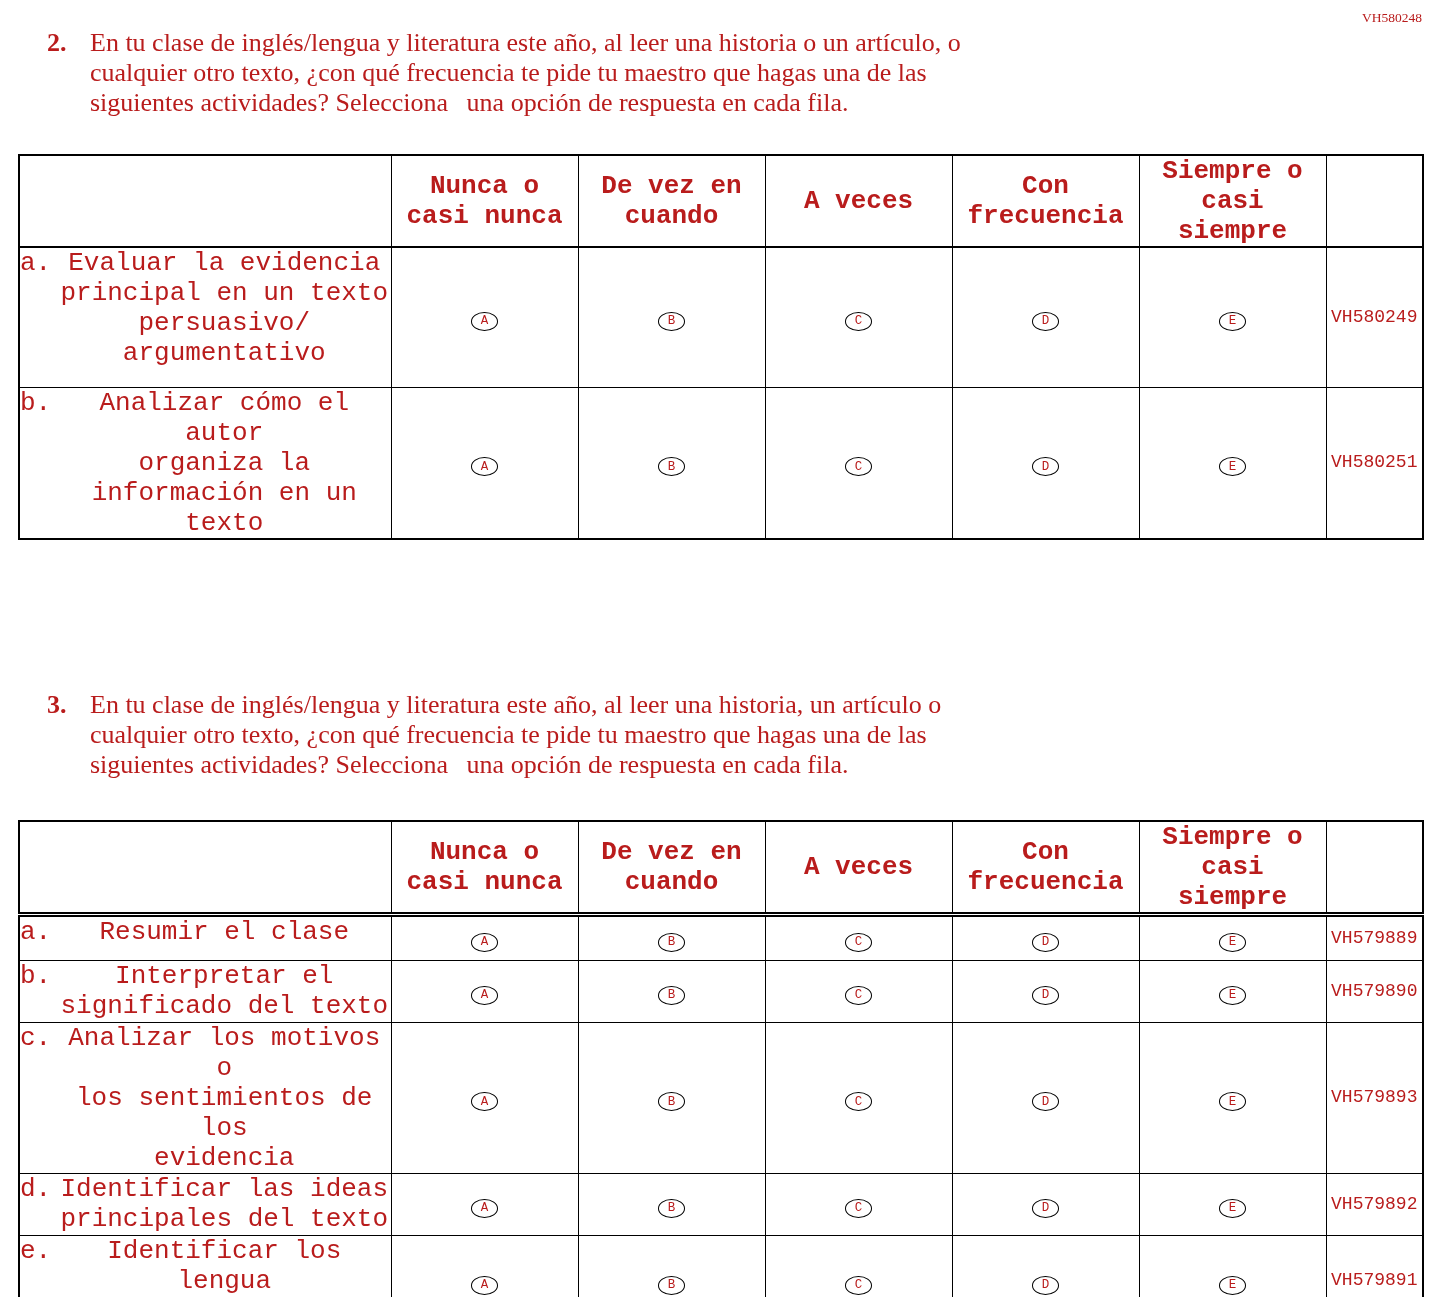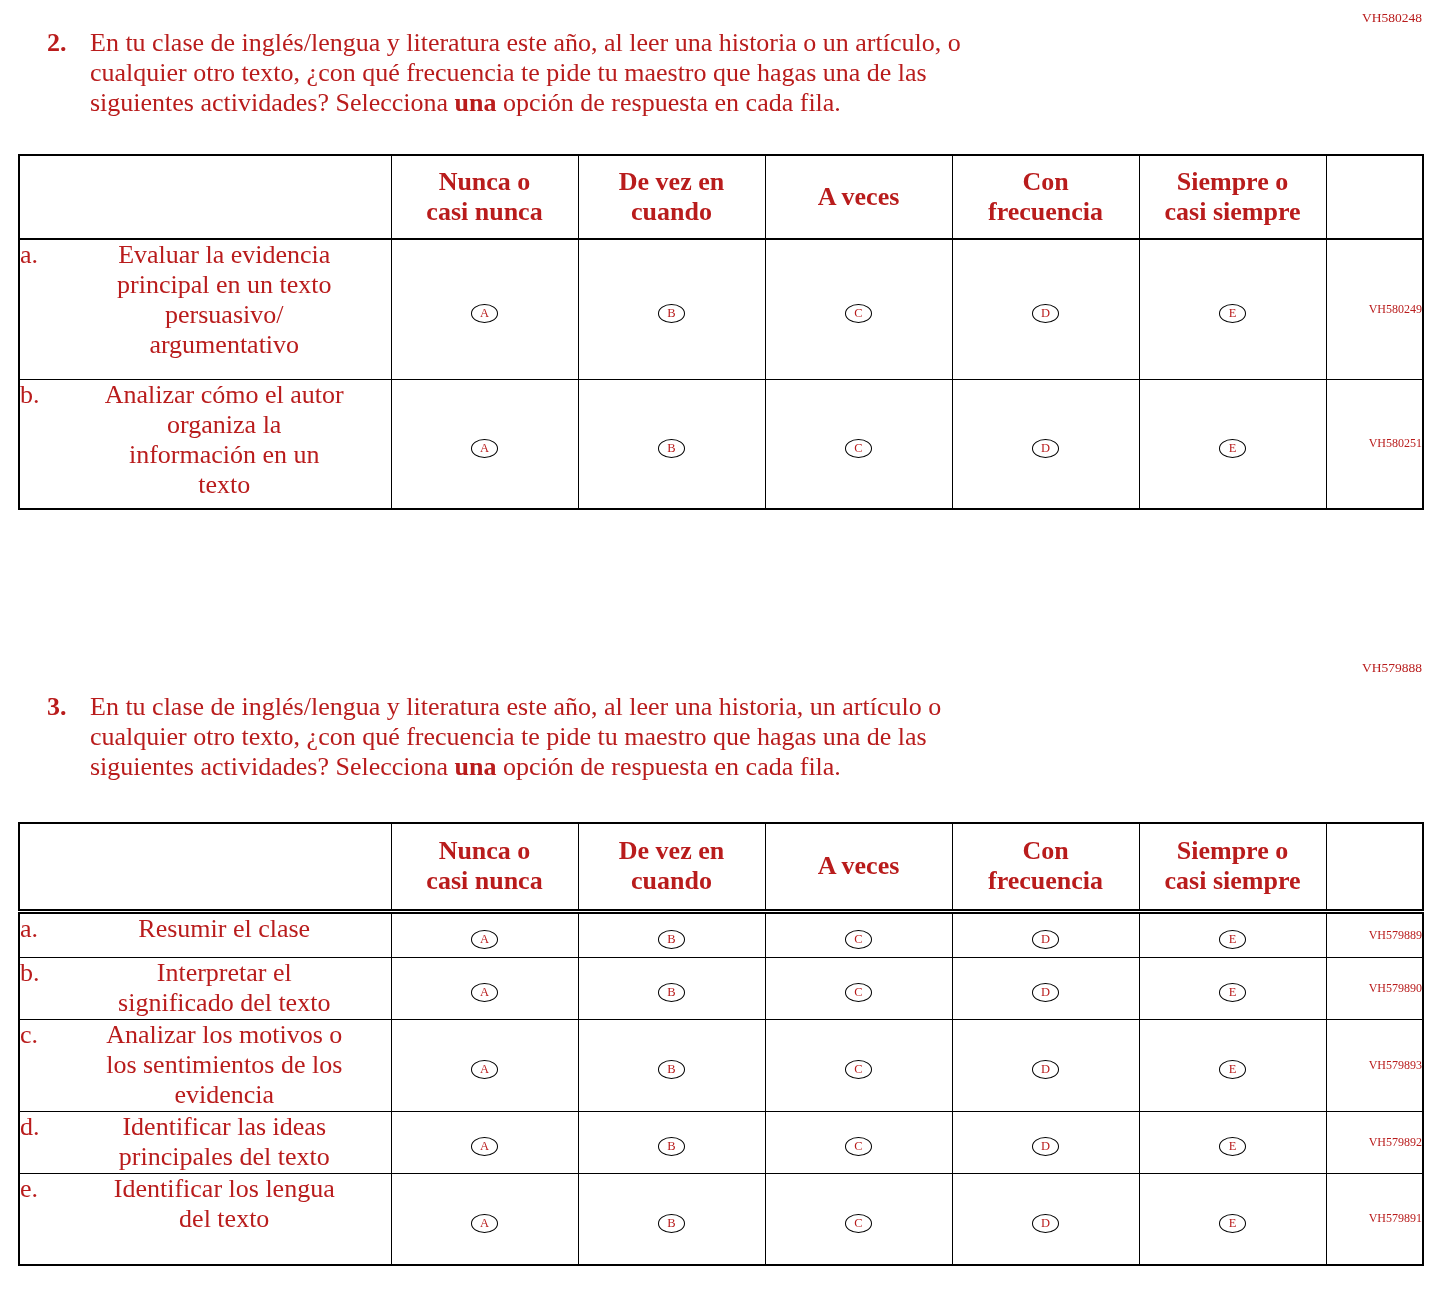--- a/index.html
+++ b/index.html
@@ -19,28 +19,29 @@
     font-size: 13.5px;
     line-height: 16px;
     text-align: right;
     padding-right: 18px;
   }
   .qhead { display: flex; padding-left: 47px; margin-top: 2px; }
   .qblock2 { margin-top: 150px; }
   .qblock2 .qhead { margin-top: 16px; }
   .qnum { font-weight: bold; width: 43px; flex: none; }
   .qtext { margin: 0; white-space: pre-line; max-width: 1190px; }
-  .qtext b { font-weight: bold; }
+  .qtext b { font-weight: normal; margin-left: 12px; }
 
   table.t {
     border-collapse: collapse;
     border: 2.5px solid #000;
     margin: 36px 18px 0 18px;
     table-layout: fixed;
     width: 1404px;
+    font-family: Liberation Mono, monospace;
   }
   .qblock2 table.t { margin-top: 40px; }
   .t th, .t td { border: 1.6px solid #000; padding: 0; }
   .c-label { width: 372px; }
   .c-opt { width: 187px; }
   .c-code { width: 97px; }
 
   .hc {
     font-weight: bold;
     text-align: center;
@@ -68,23 +69,23 @@
     justify-content: center;
     width: 27px;
     height: 19px;
     border: 1.6px solid #000;
     border-radius: 50%;
     background: #fff;
   }
   .bl { font-size: 12.5px; line-height: 1; }
 
   .cc {
-    font-size: 12px;
+    font-size: 18px;
     line-height: 15px;
-    text-align: right;
+    text-align: center;
     vertical-align: middle;
     padding: 0 2px;
   }
 </style>
 </head>
 <body>
 
 <div class="page">
 
   <section class="qblock">
@@ -174,21 +175,20 @@
           <td class="bc"><span class="bubble">
                 <span class="bl">E</span>
               </span></td>
           <td class="cc">VH580251</td>
         </tr>
       </tbody>
     </table>
   </section>
 
   <section class="qblock qblock2">
-    <div class="top-code">VH579888</div>
     <div class="qhead">
       <span class="qnum">3.</span>
       <p class="qtext"><span>En tu clase de inglés/lengua y literatura este año, al leer una historia, un artículo o
 cualquier otro texto, ¿con qué frecuencia te pide tu maestro que hagas una de las
 siguientes actividades? Selecciona </span><b>una</b><span> opción de respuesta en cada fila.</span></p>
     </div>
 
     <table class="t t2">
       <colgroup>
         <col class="c-label">

